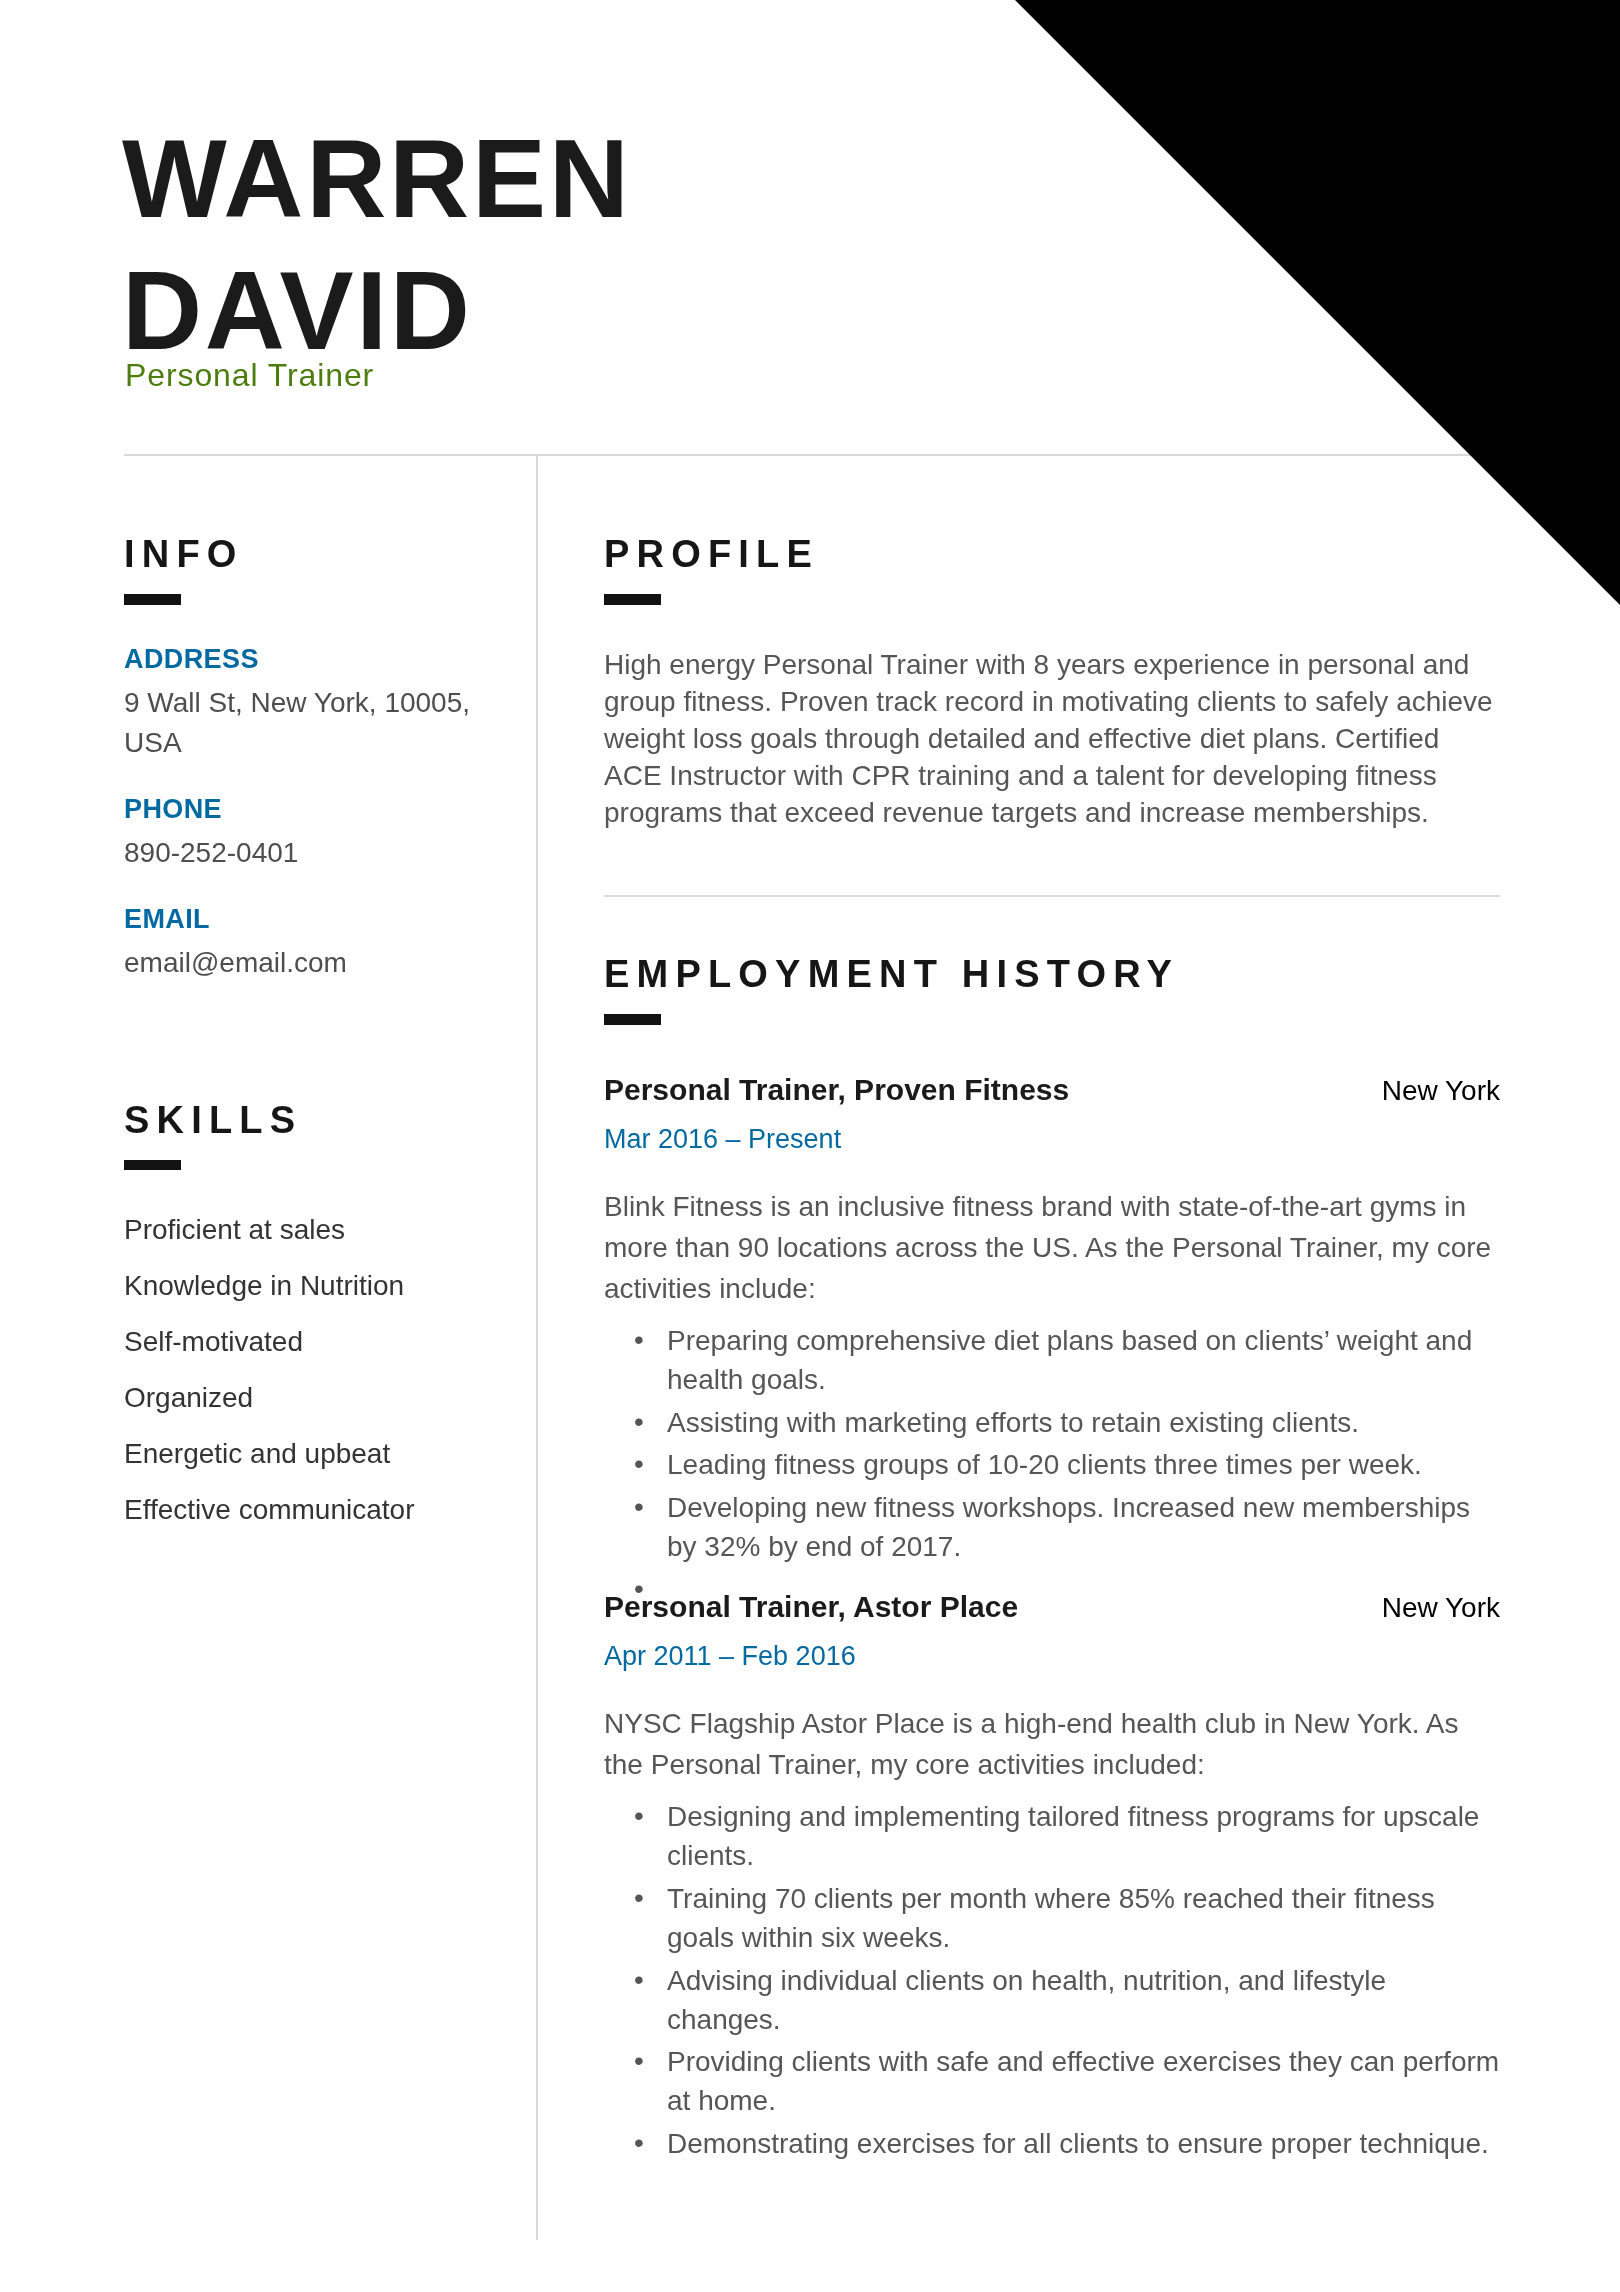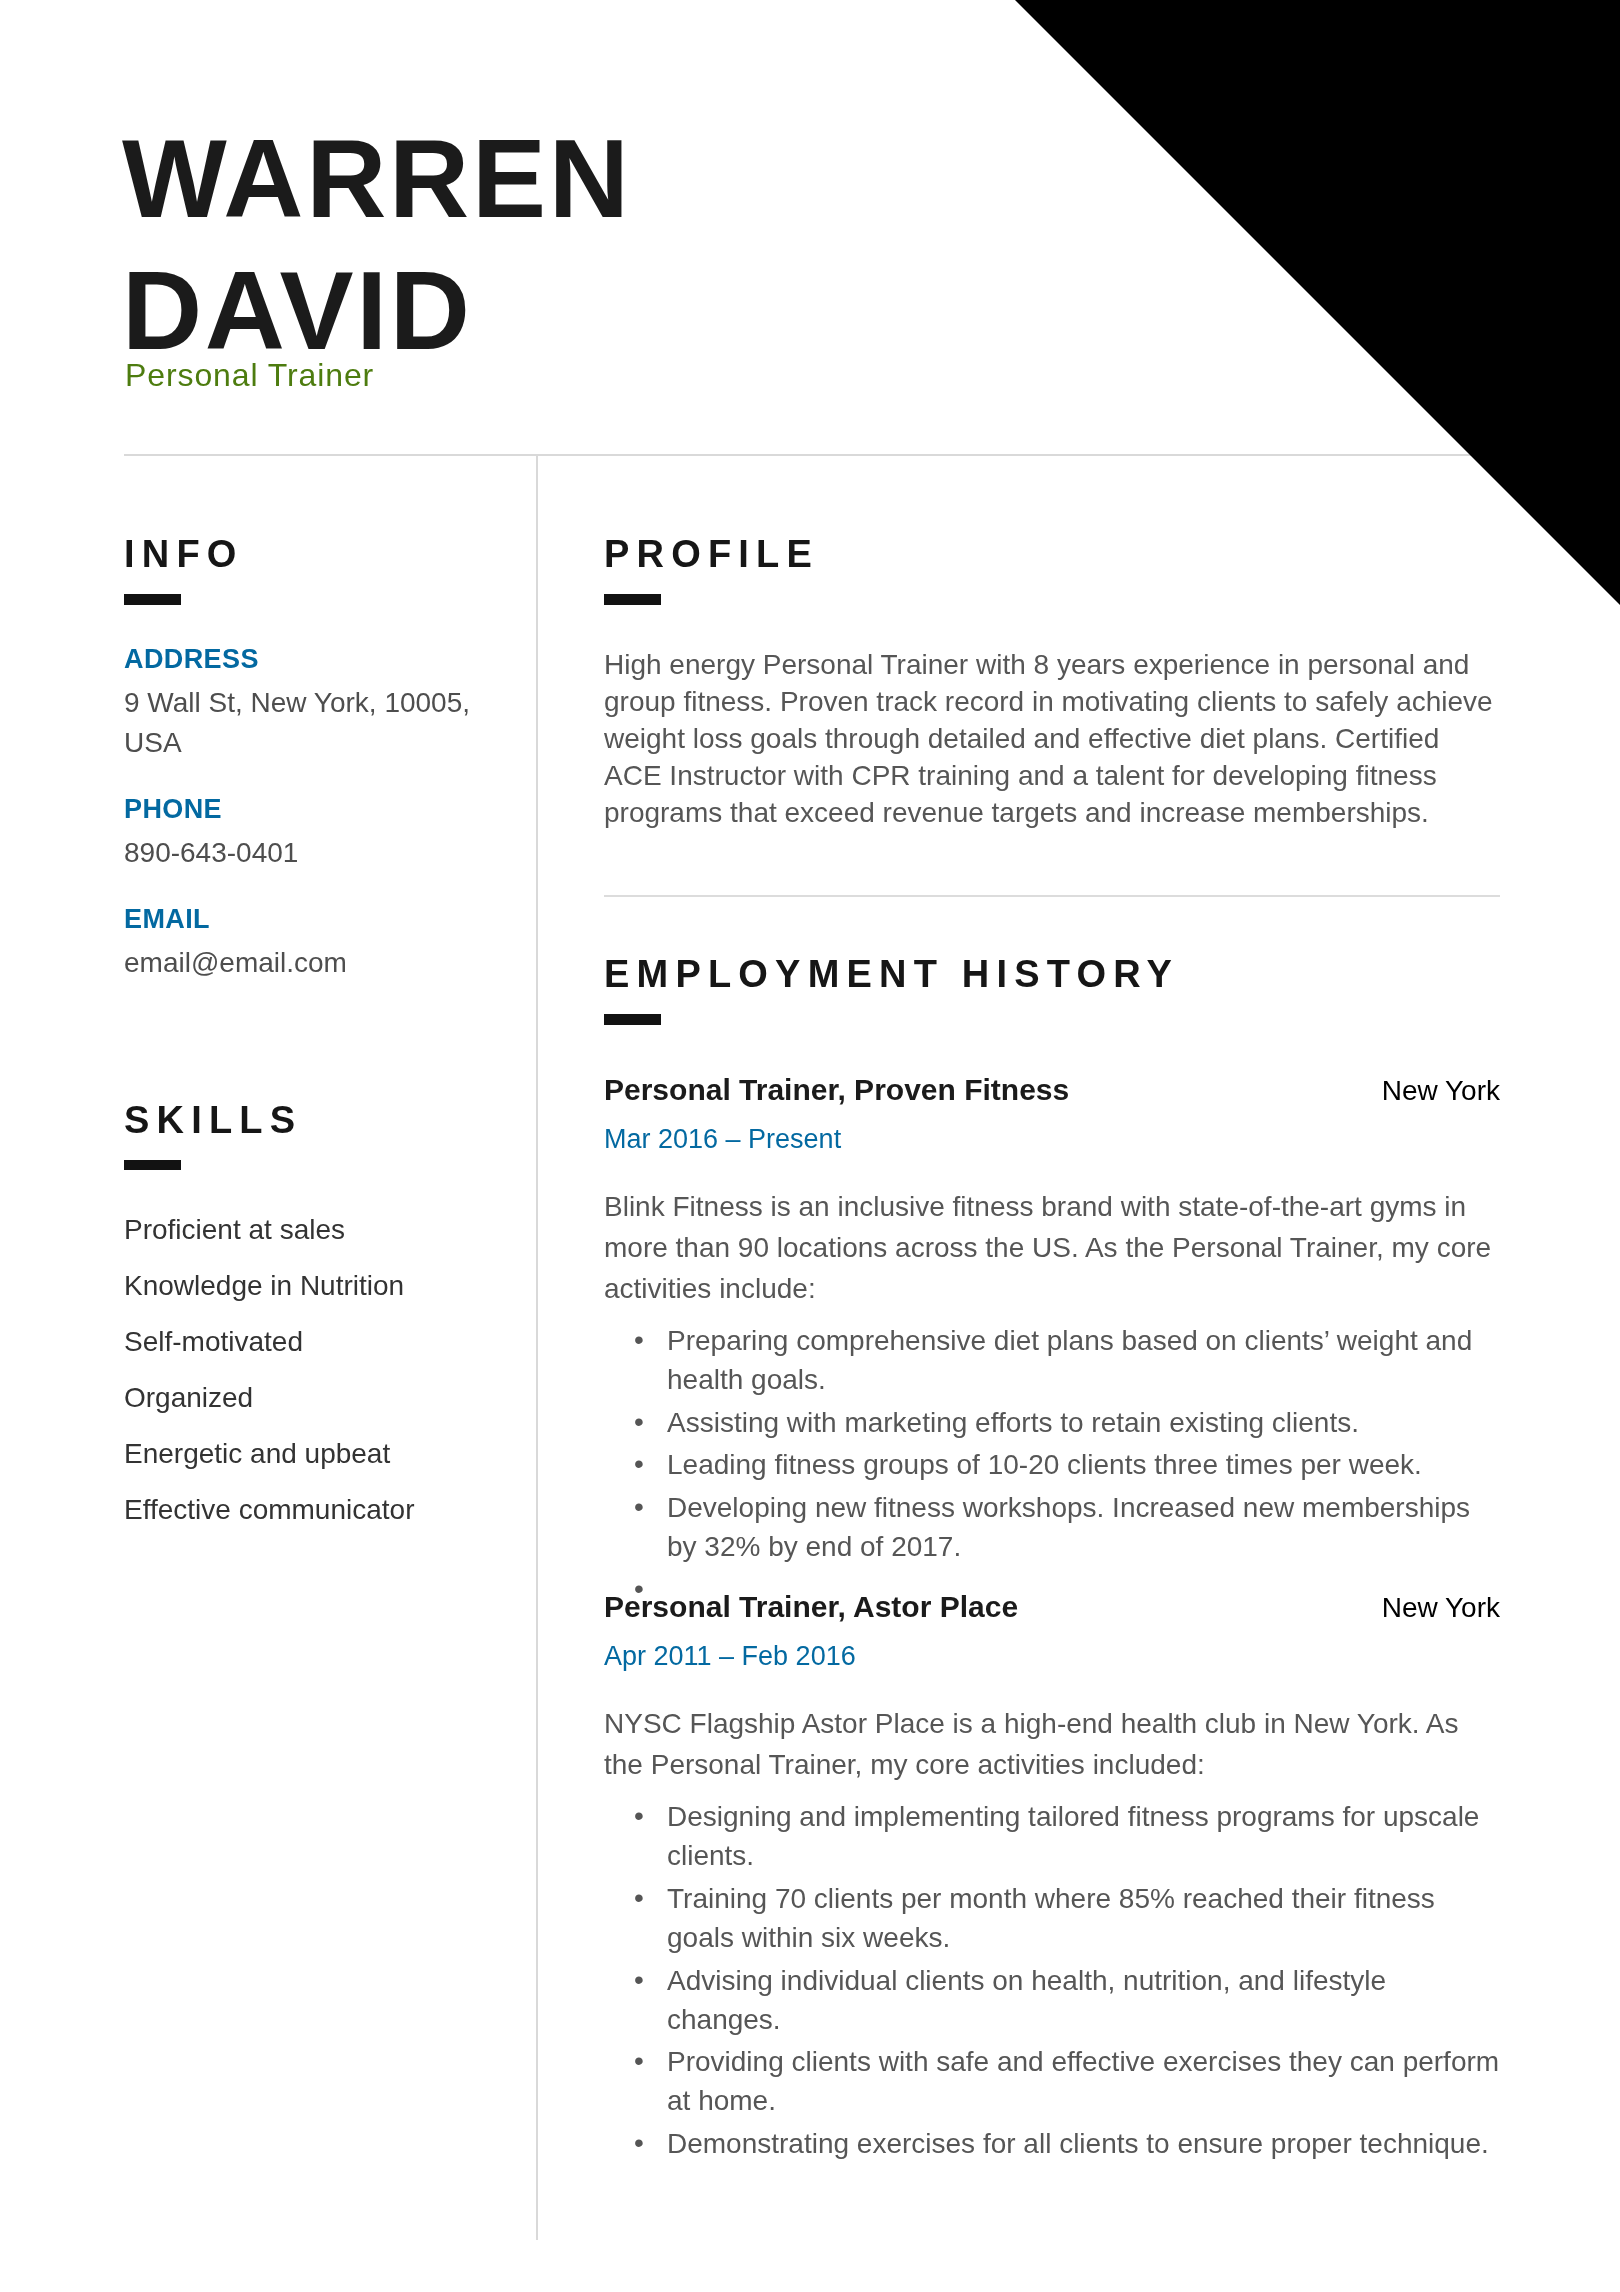--- a/index.html
+++ b/index.html
@@ -102,21 +102,21 @@
       <h2 class="section-heading">INFO</h2>
       <div class="heading-bar"></div>
 
       <div class="info-fields">
         <div class="field">
           <div class="field-label">ADDRESS</div>
           <div class="field-value">9 Wall St, New York, 10005, USA</div>
         </div>
         <div class="field">
           <div class="field-label">PHONE</div>
-          <div class="field-value">890-643-0401</div>
+          <div class="field-value">890-252-0401</div>
         </div>
         <div class="field">
           <div class="field-label">EMAIL</div>
           <div class="field-value">email@email.com</div>
         </div>
       </div>
     </section>
 
     <section class="skills-section">
       <h2 class="section-heading">SKILLS</h2>

